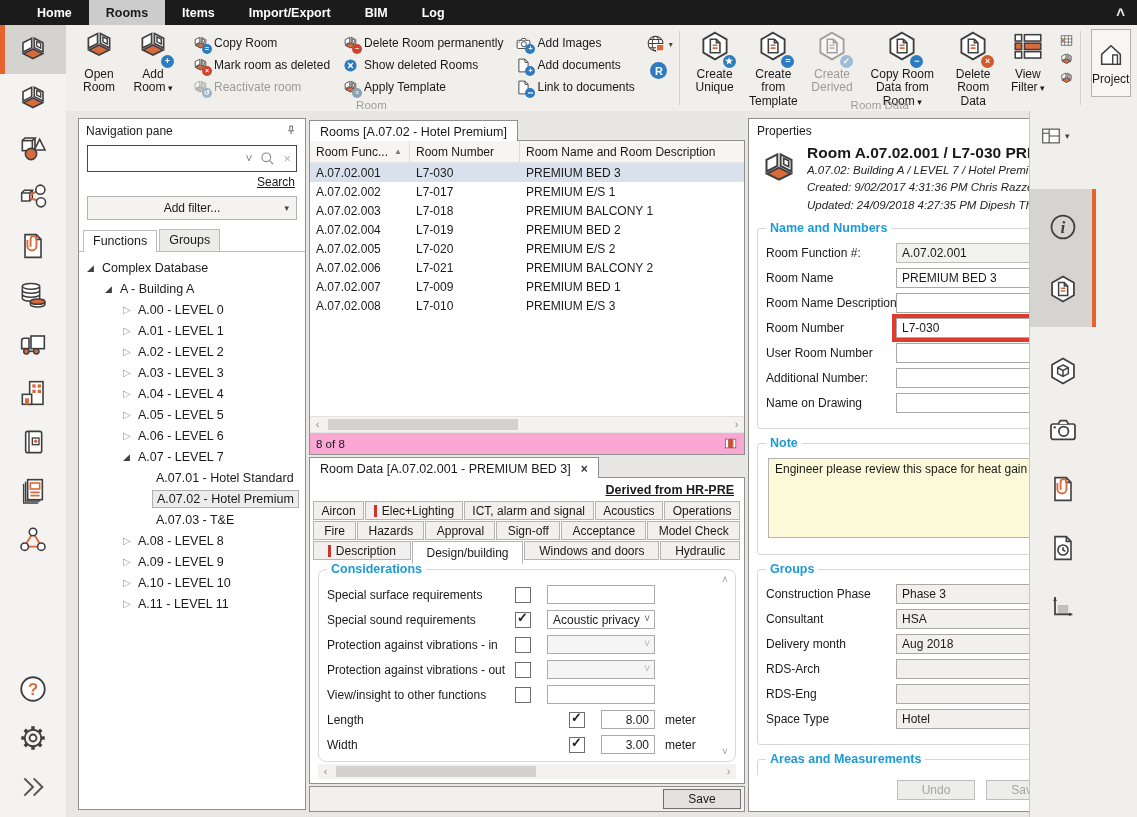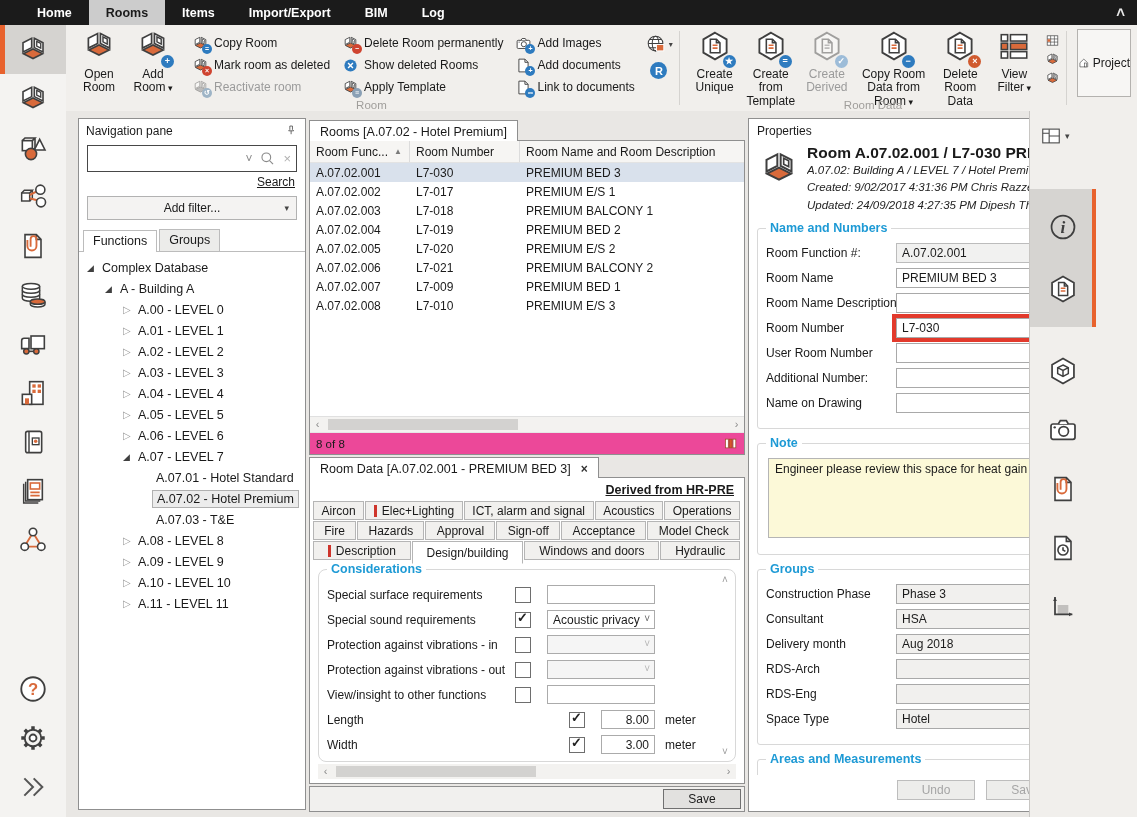--- a/index.html
+++ b/index.html
@@ -38,21 +38,21 @@
   .sbtn .sicon{position:relative;width:17px;height:17px;margin-right:5px;flex:0 0 auto}
   .sbtn .sicon .badge{width:10px;height:10px;font-size:7px;line-height:10px;right:-3px;bottom:-2px}
   .sbtn.disabled{color:#9b9b9b}
   .sbtn.disabled svg{opacity:.45;filter:grayscale(1)}
   .extracol{display:flex;flex-direction:column;align-items:center;gap:7px;padding-top:6px;margin-left:10px}
   .rbadge{width:17px;height:17px;border-radius:50%;background:#2e7bbf;color:#fff;font-weight:bold;font-size:11px;
           display:flex;align-items:center;justify-content:center}
   .vsep{width:1px;background:#d5d3d0;margin:6px 2px 6px 2px}
   .stackcol{display:flex;flex-direction:column;gap:4px;padding-top:6px;margin-left:4px}
   .projectbtn{margin:4px 6px 14px 8px;width:52px;border:1px solid #b4b2af;background:#f7f6f4;display:flex;
-              flex-direction:row;align-items:center;justify-content:center;gap:3px}
+              flex-direction:column;align-items:center;justify-content:center;gap:3px}
   
   .workspace{position:absolute;top:111px;left:66px;right:0;bottom:0;background:#e9e7e4}
   .panel{background:#fff;border:1px solid #8f8f8f;box-sizing:border-box}
   
   .navpane{position:absolute;left:12px;top:7px;width:228px;bottom:7px;display:flex;flex-direction:column}
   .np-title{height:24px;display:flex;align-items:center;justify-content:space-between;padding:0 7px;flex:0 0 auto}
   .np-search{margin:2px 8px 0;height:25px;border:1px solid #474747;display:flex;align-items:center;flex:0 0 auto}
   .np-search input{flex:1;border:none;outline:none;min-width:0;height:100%;font:inherit;padding:0 4px}
   .np-sbtn{display:flex;align-items:center;justify-content:center;color:#8a8a8a;padding:0 3px;font-size:12px}
   .np-searchlink{text-align:right;padding:3px 10px 1px;text-decoration:underline;font-size:12px;flex:0 0 auto}
@@ -80,21 +80,21 @@
   .th .sort{color:#7a7a7a;font-size:8px;margin-left:6px}
   .c1{width:100px;flex:0 0 auto}.c2{width:110px;flex:0 0 auto}.c3{flex:1;border-right:none}
   .trow{display:flex;height:19px;align-items:center;flex:0 0 auto;font-size:12px}
   .trow.selected{background:#d9e1ec}
   .td{padding:0 6px;box-sizing:border-box;white-space:nowrap;overflow:hidden}
   .tfill{flex:1}
   .hscroll{height:15px;background:#f3f2f0;border-top:1px solid #e0e0e0;display:flex;align-items:center;position:relative;flex:0 0 auto}
   .hs-ar{width:15px;text-align:center;color:#8a8a8a;font-size:11px;line-height:15px}
   .hs-ar.right{position:absolute;right:0}
   .hs-thumb{position:absolute;left:18px;top:2px;bottom:2px;width:190px;background:#d3d2d0}
-  .statusrow{height:21px;background:#ec4899;display:flex;align-items:center;justify-content:space-between;
+  .statusrow{height:21px;background:#f9a8d4;display:flex;align-items:center;justify-content:space-between;
              padding:0 6px;font-size:11.5px;flex:0 0 auto;border-top:1px solid #e6e6e6}
   
   .rdpanel{position:absolute;left:243px;top:344px;width:436px;bottom:5px}
   .rd-body{position:absolute;left:0;right:0;top:22px;bottom:28px;display:flex;flex-direction:column}
   .derived{text-align:right;padding:5px 10px 2px;font-weight:bold;text-decoration:underline;font-size:12.5px;flex:0 0 auto}
   .cattabs{padding:2px 3px 0;flex:0 0 auto}
   .catrow{display:flex;margin-bottom:1px}
   .ctab{flex:1 1 auto;height:19px;border:1px solid #b5b5b5;background:#f1f0ee;display:flex;align-items:center;
         justify-content:center;font-size:12px;margin-right:1px;position:relative;white-space:nowrap;padding:0 6px;box-sizing:border-box}
   .ctab.red::before{content:"";display:inline-block;width:3px;height:12px;background:#ce342b;margin-right:5px}

